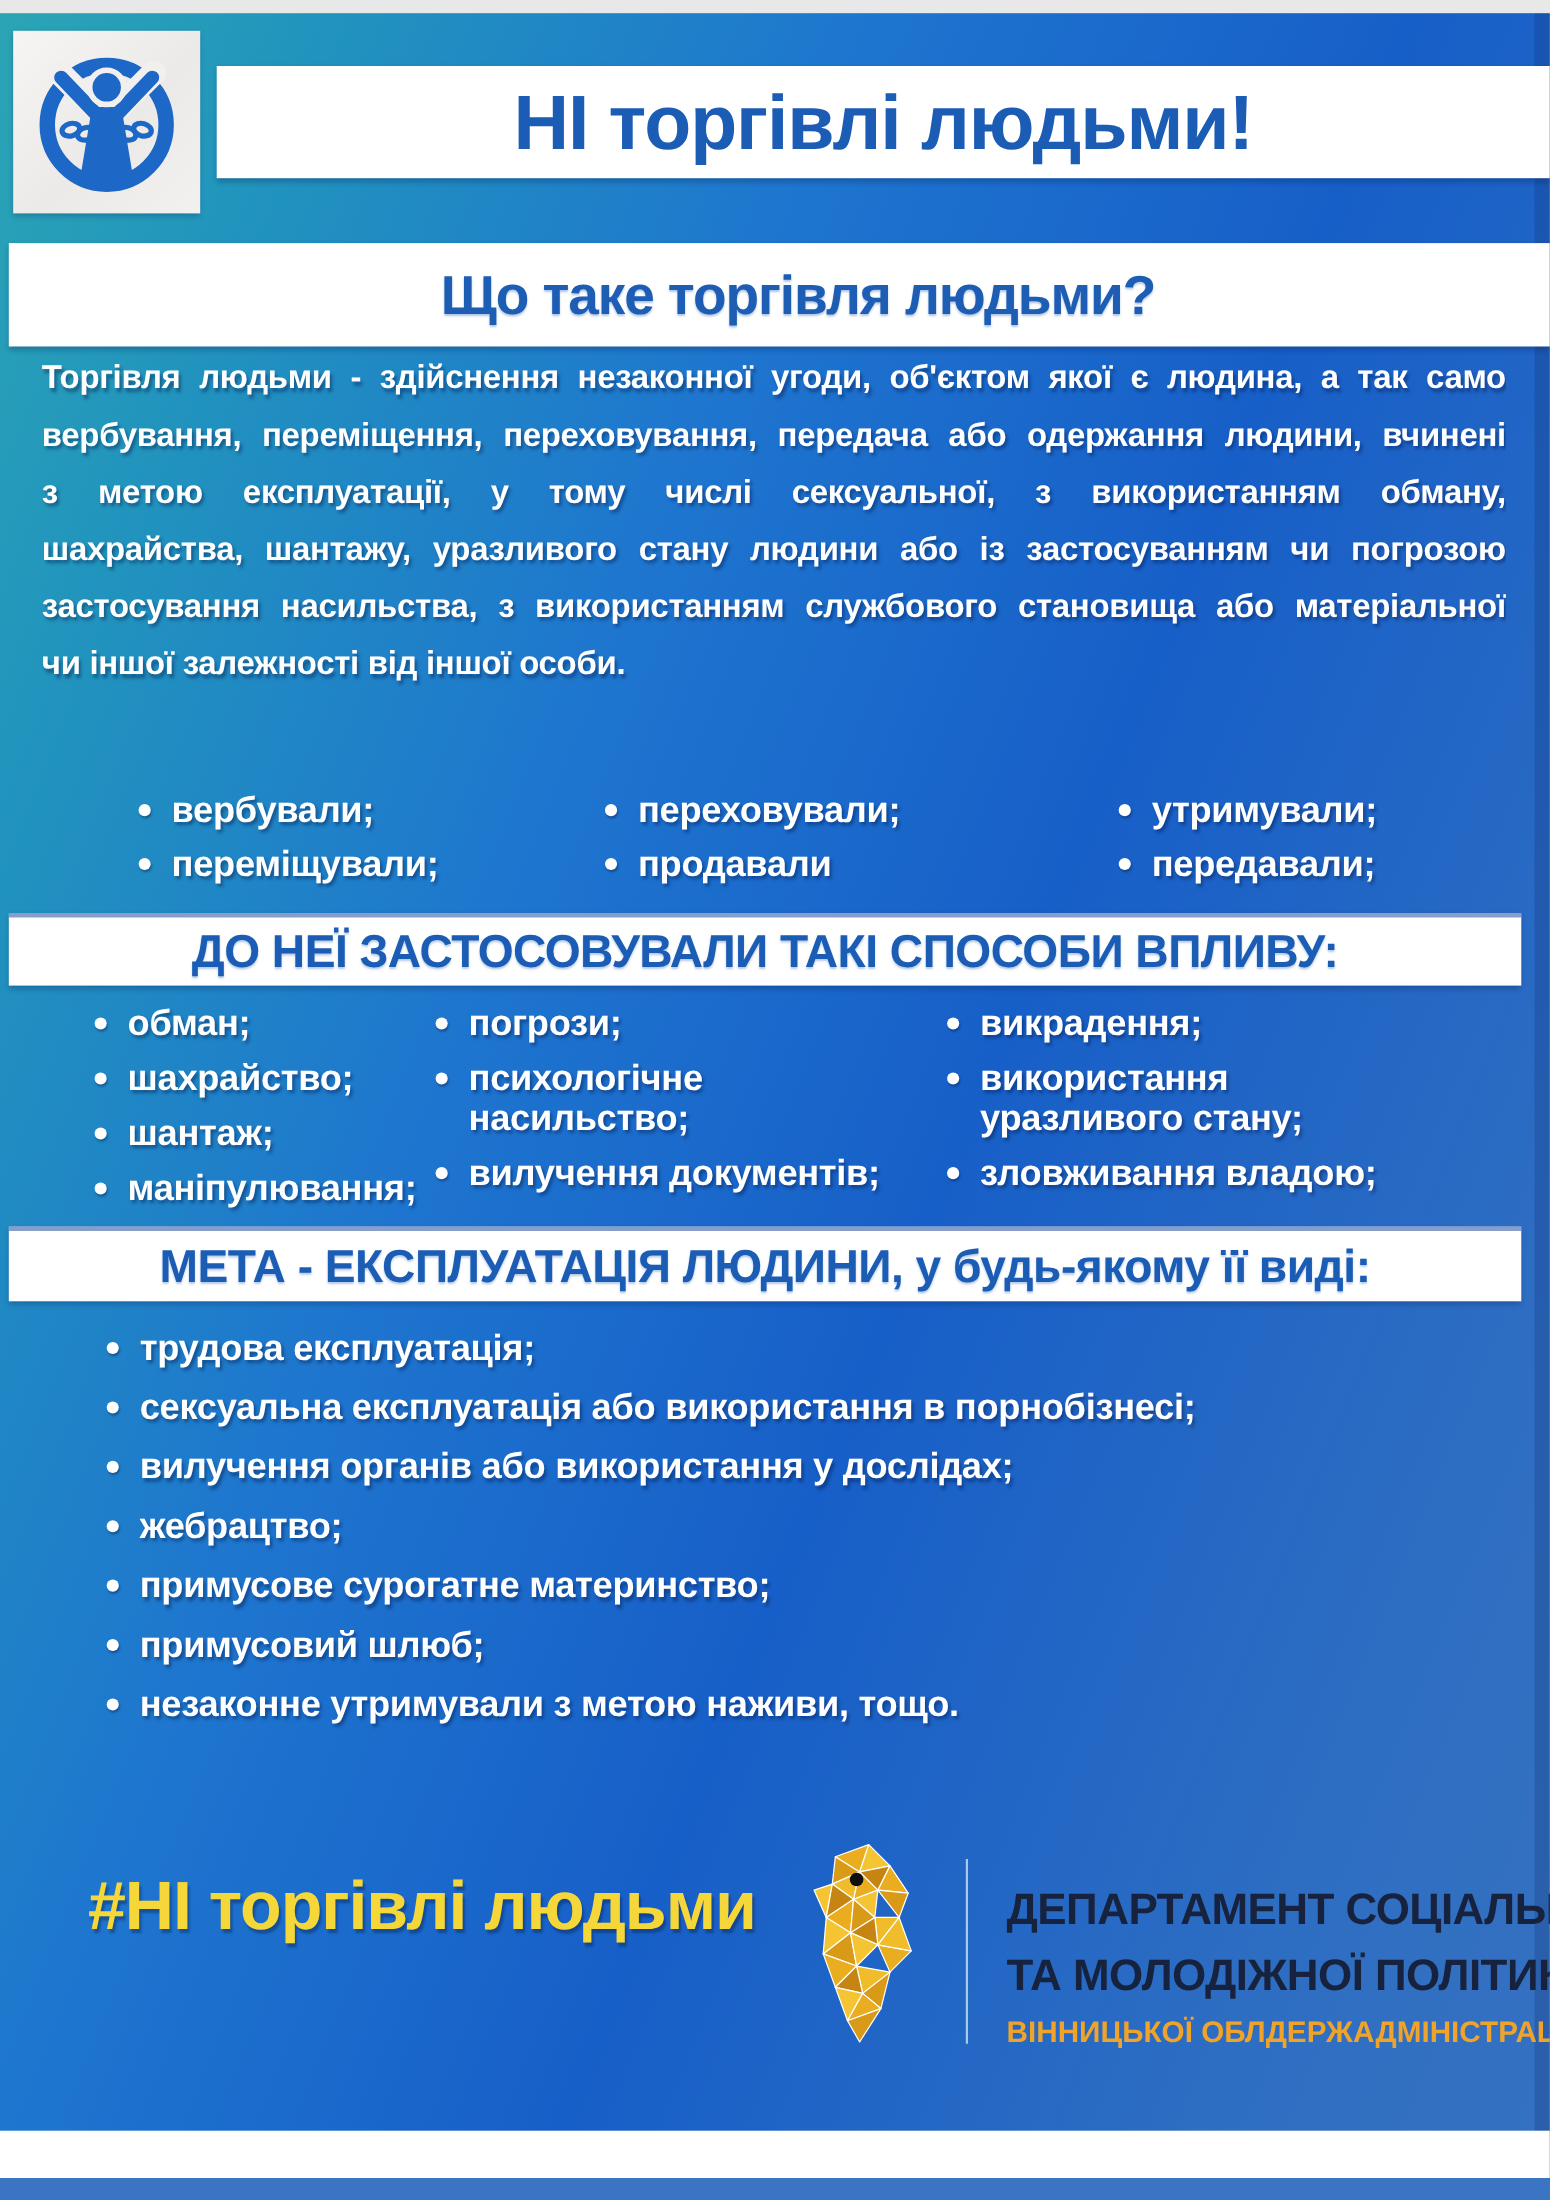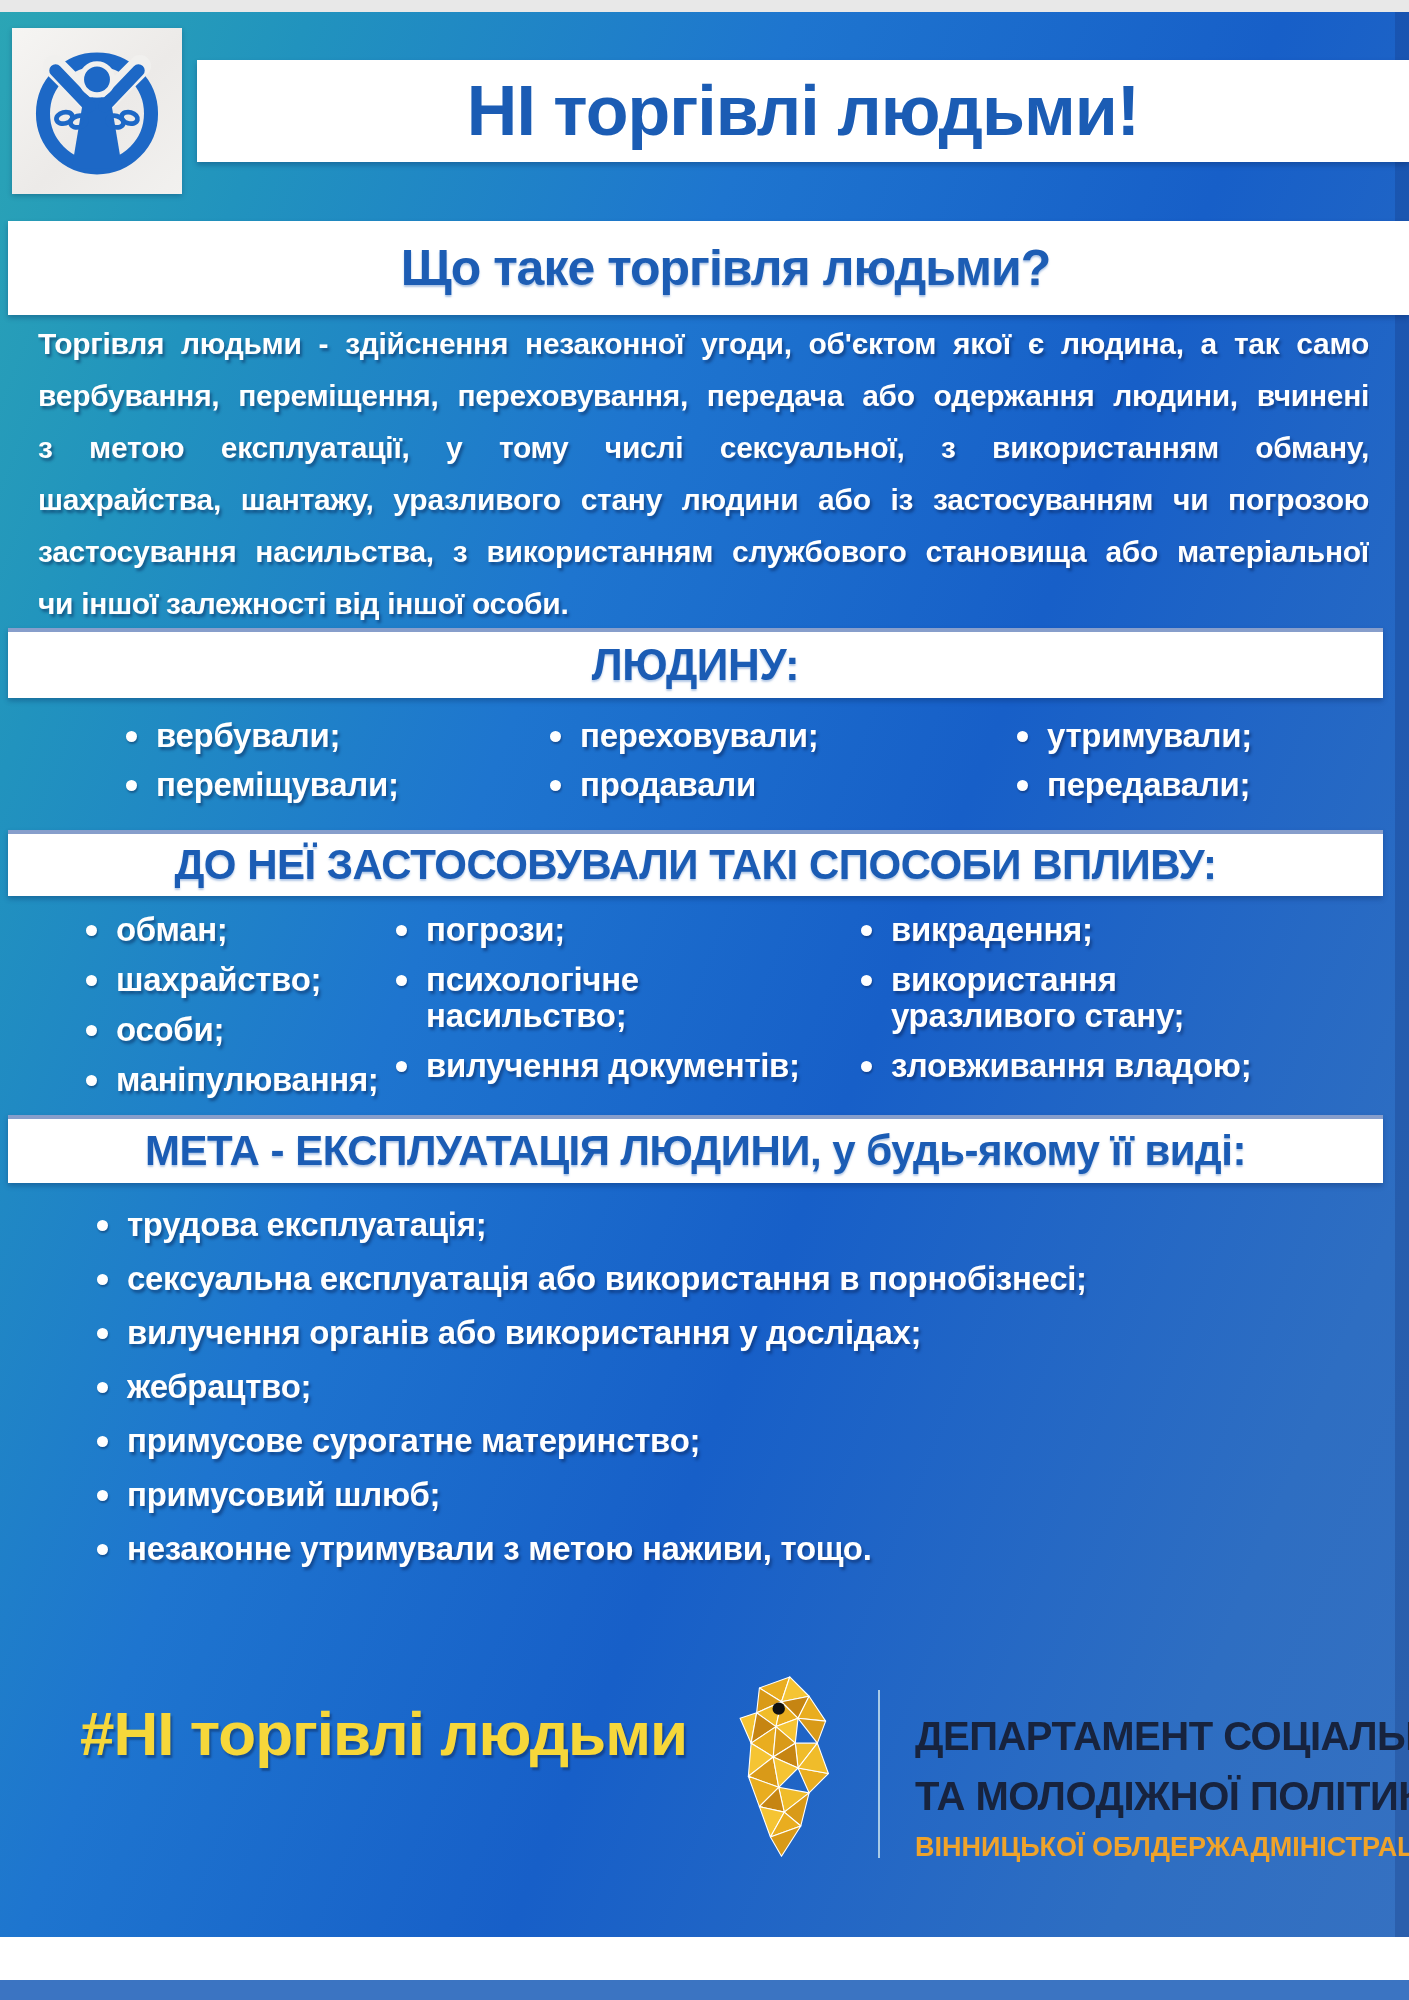--- a/index.html
+++ b/index.html
@@ -103,44 +103,41 @@
 
   <div class="z definition">
     <div class="def-line">Торгівля людьми - здійснення незаконної угоди, об'єктом якої є людина, а так само</div>
     <div class="def-line">вербування, переміщення, переховування, передача або одержання людини, вчинені</div>
     <div class="def-line">з метою експлуатації, у тому числі сексуальної, з використанням обману,</div>
     <div class="def-line">шахрайства, шантажу, уразливого стану людини або із застосуванням чи погрозою</div>
     <div class="def-line">застосування насильства, з використанням службового становища або матеріальної</div>
     <div class="def-line last">чи іншої залежності від іншої особи.</div>
   </div>
 
-  <div class="z bar bar-top-line section-bar" style="top:616px;height:70px;">
-    <div class="section-header" style="font-size:44px;">ЛЮДИНУ:</div>
-  </div>
   <ul class="z blist" style="left:124px;top:706px;">
     <li>вербували;</li>
     <li>переміщували;</li>
   </ul>
   <ul class="z blist" style="left:548px;top:706px;">
     <li>переховували;</li>
     <li>продавали</li>
   </ul>
   <ul class="z blist" style="left:1015px;top:706px;">
     <li>утримували;</li>
     <li>передавали;</li>
   </ul>
 
   <div class="z bar bar-top-line section-bar" style="top:818px;height:66px;">
     <div class="section-header">ДО НЕЇ ЗАСТОСОВУВАЛИ ТАКІ СПОСОБИ ВПЛИВУ:</div>
   </div>
   <div class="s2">
     <ul class="z blist" style="left:84px;top:900px;">
       <li>обман;</li>
       <li>шахрайство;</li>
-      <li>особи;</li>
+      <li>шантаж;</li>
       <li>маніпулювання;</li>
     </ul>
     <ul class="z blist" style="left:394px;top:900px;width:440px;">
       <li>погрози;</li>
       <li>психологічне насильство;</li>
       <li>вилучення документів;</li>
     </ul>
     <ul class="z blist" style="left:859px;top:900px;width:440px;">
       <li>викрадення;</li>
       <li>використання уразливого стану;</li>

